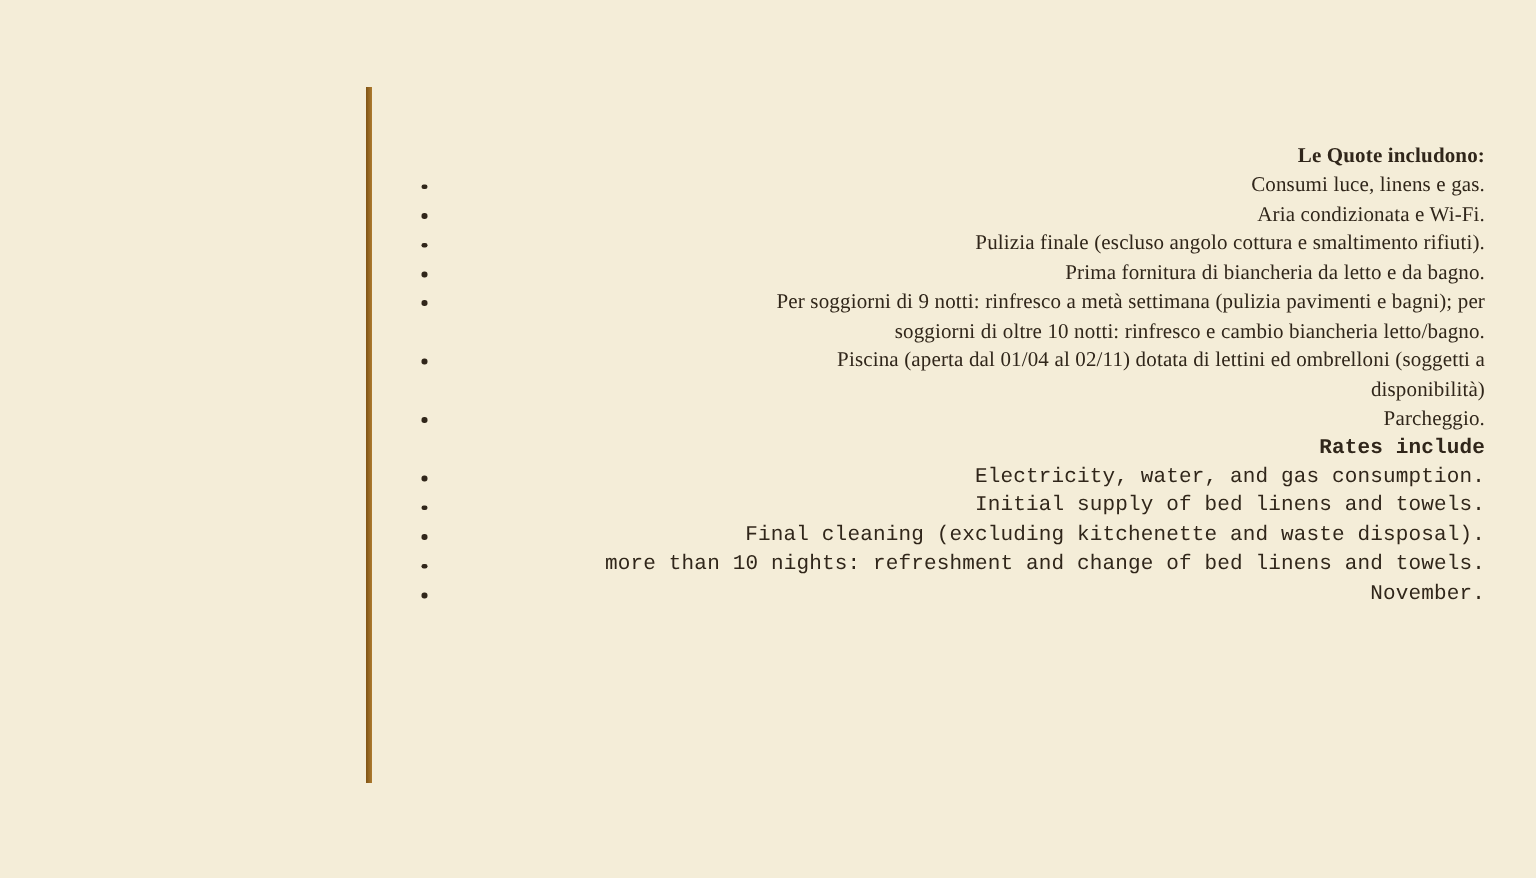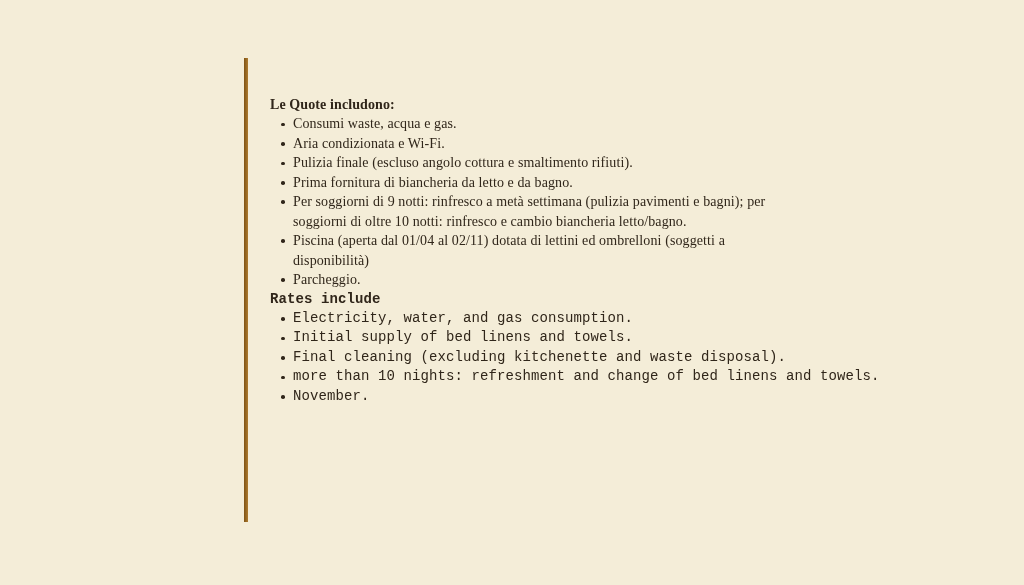--- a/index.html
+++ b/index.html
@@ -1,15 +1,15 @@
 <!DOCTYPE html>
 <html><head>
 <meta charset="utf-8">
 <style>
-  * { margin: 0; padding: 0; box-sizing: border-box; }
+  * { margin: 0; padding: 0; box-sizing: border-box; text-align: right; }
   html, body {
     width: 1024px; height: 585px;
     font-family: "Liberation Serif", "DejaVu Serif", serif;
     overflow: hidden;
   }
   body { background: #f4edd8; position: relative; }
 
   .accent-bar {
     position: absolute;
     left: 244px; top: 58px;
@@ -52,21 +52,21 @@
 <body style="background: rgb(244, 237, 216);">
 
 <div class="accent-bar"></div>
 
 <div class="content" style="color: rgb(48, 38, 26);">
   <div class="section">
     <div class="section-heading">Le Quote includono:</div>
     <ul class="bullet-list">
         <li class="bullet-item">
           <span class="bullet-dot"></span>
-          <div class="bullet-line">Consumi waste, acqua e gas.</div>
+          <div class="bullet-line">Consumi luce, linens e gas.</div>
         </li>
         <li class="bullet-item">
           <span class="bullet-dot"></span>
           <div class="bullet-line">Aria condizionata e Wi-Fi.</div>
         </li>
         <li class="bullet-item">
           <span class="bullet-dot"></span>
           <div class="bullet-line">Pulizia finale (escluso angolo cottura e smaltimento rifiuti).</div>
         </li>
         <li class="bullet-item">

